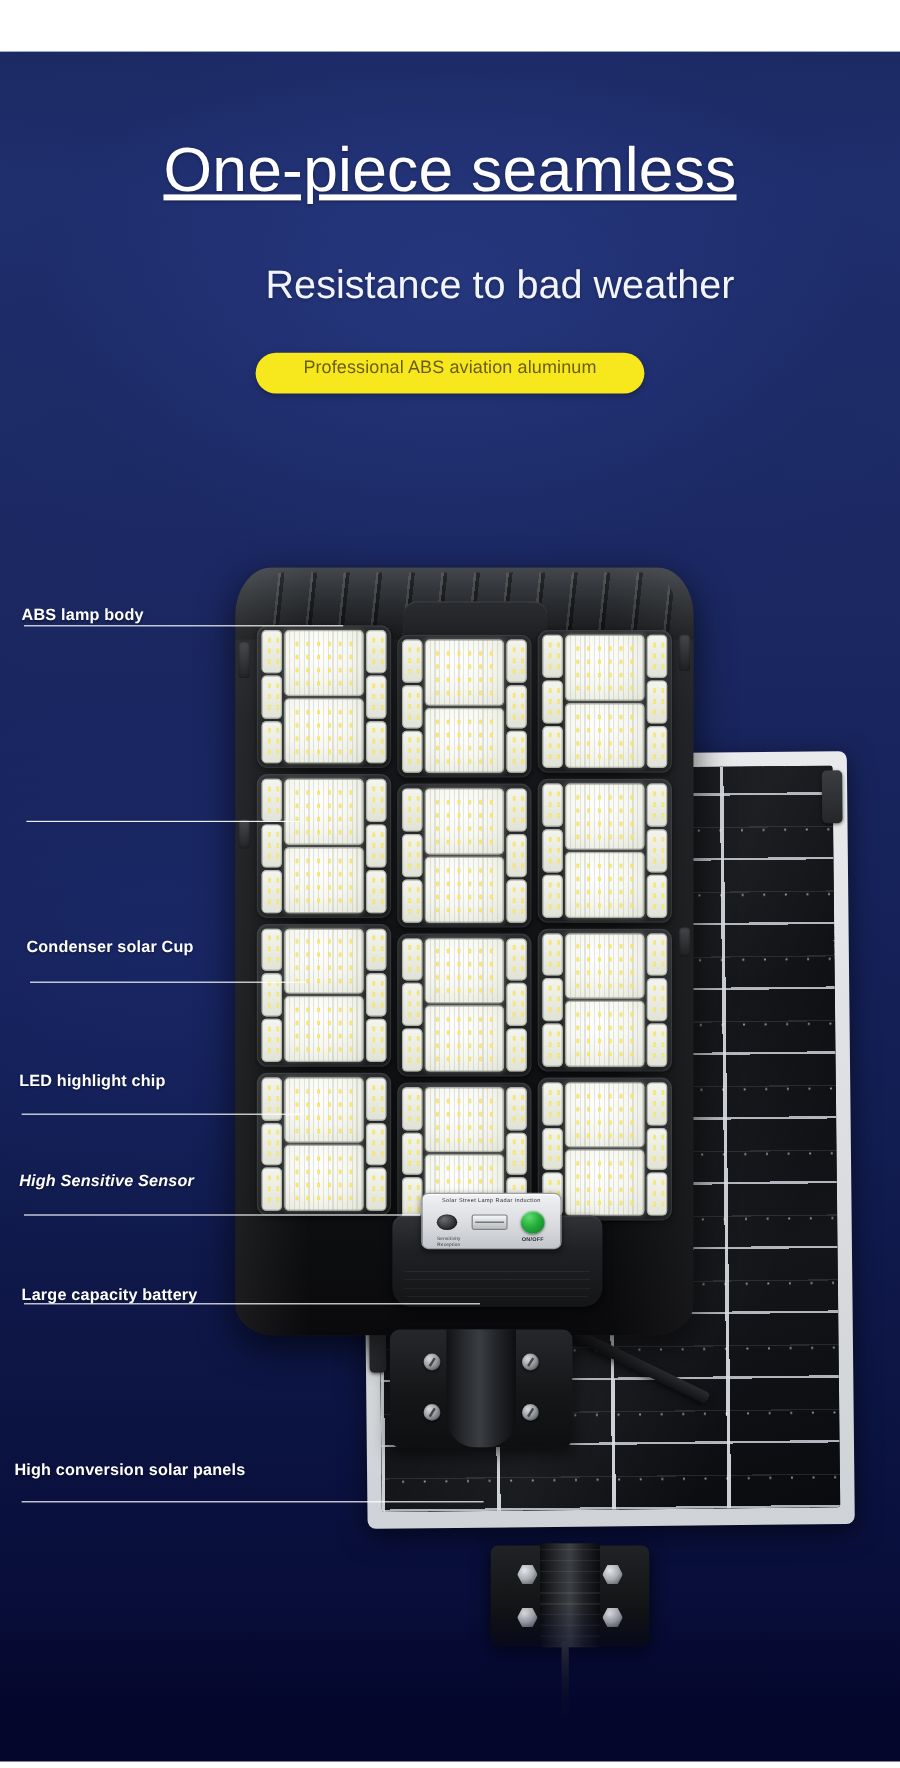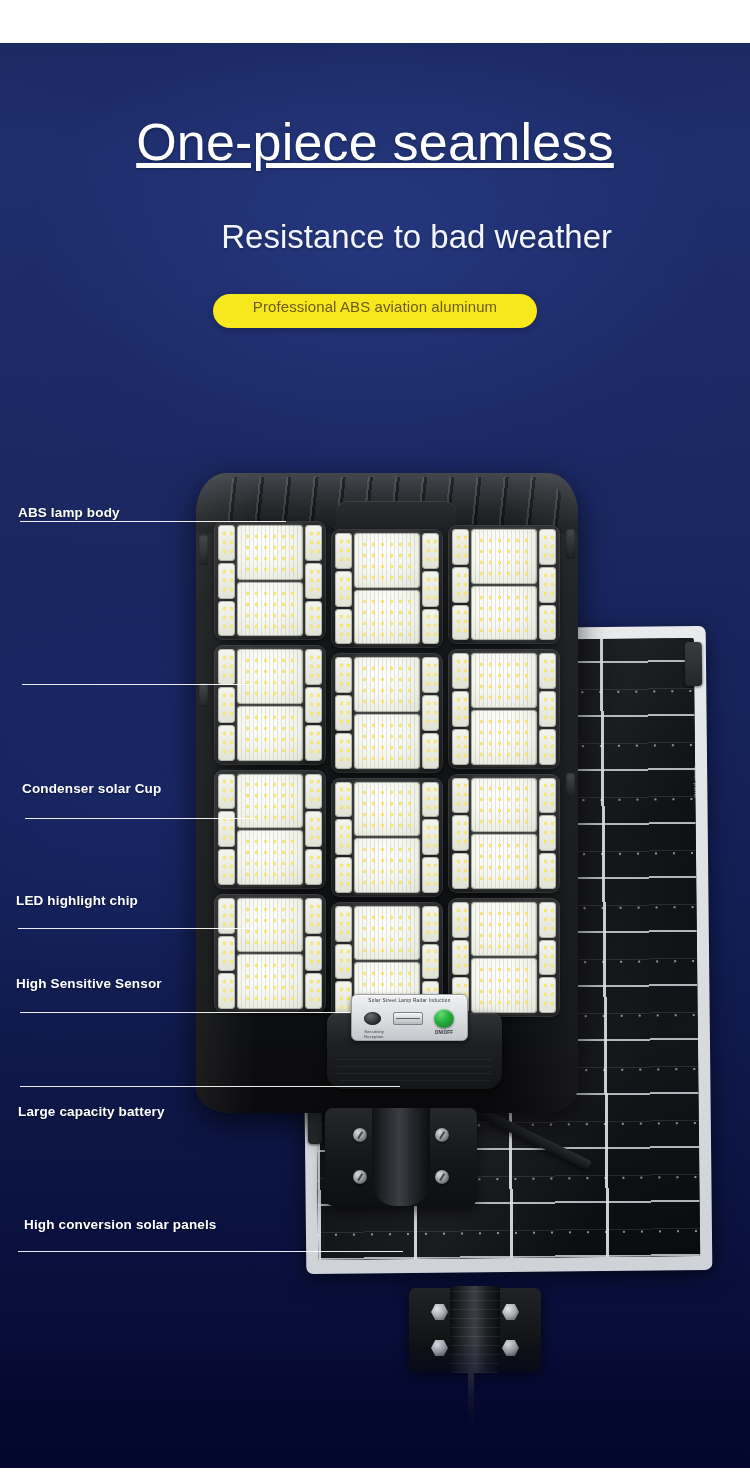--- a/index.html
+++ b/index.html
@@ -891,24 +891,24 @@
   <div class="leader" style="left:20px;top:521px;width:266px;"></div>
 
   <div class="leader" style="left:22px;top:684px;width:228px;"></div>
 
   <div class="callout" style="left:22px;top:781px;">Condenser solar Cup</div>
   <div class="leader" style="left:25px;top:818px;width:230px;"></div>
 
   <div class="callout" style="left:16px;top:893px;">LED highlight chip</div>
   <div class="leader" style="left:18px;top:928px;width:235px;"></div>
 
-  <div class="callout" style="left:16px;top:976px;">High Sensitive Sensor</div>
+  <div class="callout" style="left:16px;top:976px;font-style:italic;">High Sensitive Sensor</div>
   <div class="leader" style="left:20px;top:1012px;width:330px;"></div>
 
-  <div class="callout" style="left:18px;top:1104px;">Large capacity battery</div>
+  <div class="callout" style="left:18px;top:1071px;">Large capacity battery</div>
   <div class="leader" style="left:20px;top:1086px;width:380px;"></div>
 
-  <div class="callout" style="left:24px;top:1217px;">High conversion solar panels</div>
+  <div class="callout" style="left:12px;top:1217px;">High conversion solar panels</div>
   <div class="leader" style="left:18px;top:1251px;width:385px;"></div>
 
   <div class="bg-bottom-fade"></div>
   <div class="bottom-white"></div>
 </div>
 
 </body></html>

